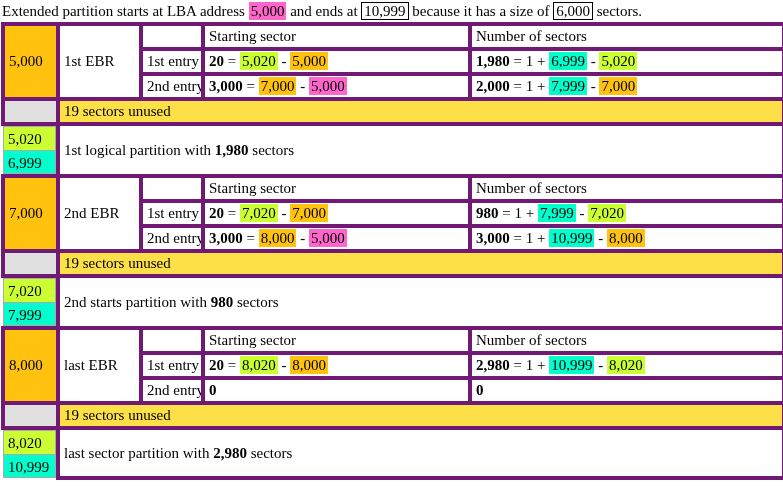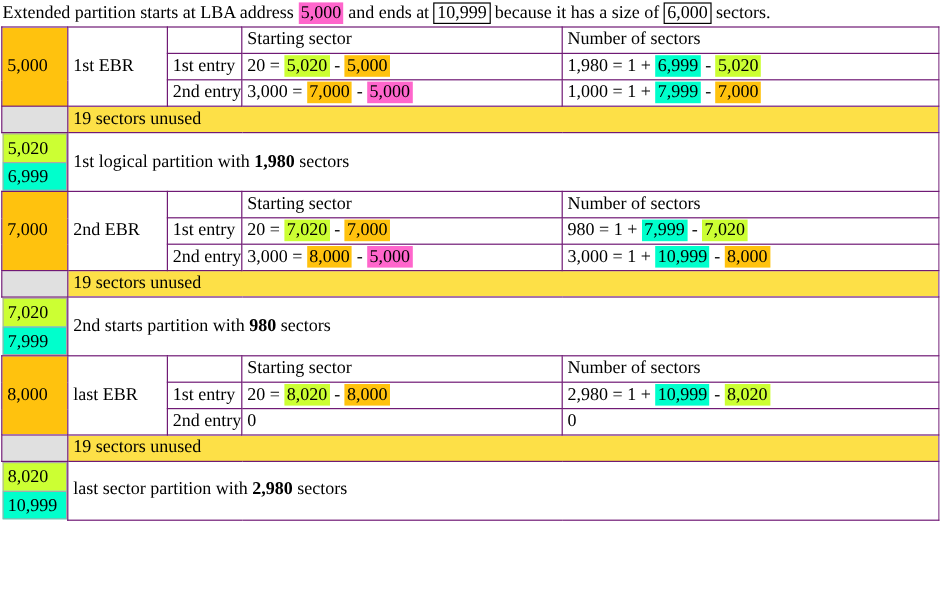--- a/index.html
+++ b/index.html
@@ -29,21 +29,21 @@
 
   
   .tbl {
     border-collapse: collapse;
     width: 781px;
     margin-left: 1px;
     table-layout: fixed;
     font-size: 15px;
   }
   .tbl td {
-    border: 1px solid #701a75;
+    border: 4px solid #701a75;
     padding: 2px 4px;
     vertical-align: middle;
     background: #ffffff;
     color: #000;
     overflow: hidden;
     white-space: nowrap;
   }
   
   .c-lba   { width: 55px; }
   .c-ebr   { width: 83px; }
@@ -65,21 +65,21 @@
   .stack .half {
     height: 24px; line-height: 24px;
     padding: 0 4px;
     border: 1px solid #a9a9a9;
     font-size: 15px;
   }
   .stack .half.top    { background: #ccff33; border-bottom: none; }
   .stack .half.bottom { background: #00ffcc; }
 
   b { font-weight: bold; }
-  .eq { font-weight: normal; }
+  .eq { font-weight: bold; }
 </style>
 </head>
 <body>
 
 <div id="root">
 
   <div class="caption">
     <span>Extended partition starts at LBA address</span>
     <span class="hl hl-magenta">5,000</span>
     <span>and ends at</span>
@@ -106,21 +106,21 @@
           <td>Number of sectors</td>
         </tr>
         <tr>
           <td>1st entry</td>
           <td><span class="eq">20</span><span> = </span><span class="hl hl-green">5,020</span><span> - </span><span class="hl hl-orange">5,000</span></td>
           <td><span class="eq">1,980</span><span> = 1 + </span><span class="hl hl-cyan">6,999</span><span> - </span><span class="hl hl-green">5,020</span></td>
         </tr>
         <tr>
           <td>2nd entry</td>
           <td><span class="eq">3,000</span><span> = </span><span class="hl hl-orange">7,000</span><span> - </span><span class="hl hl-magenta">5,000</span></td>
-          <td><span class="eq">1,000</span><span> = 1 + </span><span class="hl hl-cyan">7,999</span><span> - </span><span class="hl hl-orange">7,000</span></td>
+          <td><span class="eq">2,000</span><span> = 1 + </span><span class="hl hl-cyan">7,999</span><span> - </span><span class="hl hl-orange">7,000</span></td>
         </tr>
         <tr class="unused">
           <td class="fill-gray">&nbsp;</td>
           <td colspan="4" class="label">19 sectors unused</td>
         </tr>
         <tr>
           <td class="stack">
             <div class="half top">5,020</div>
             <div class="half bottom">6,999</div>
           </td>

